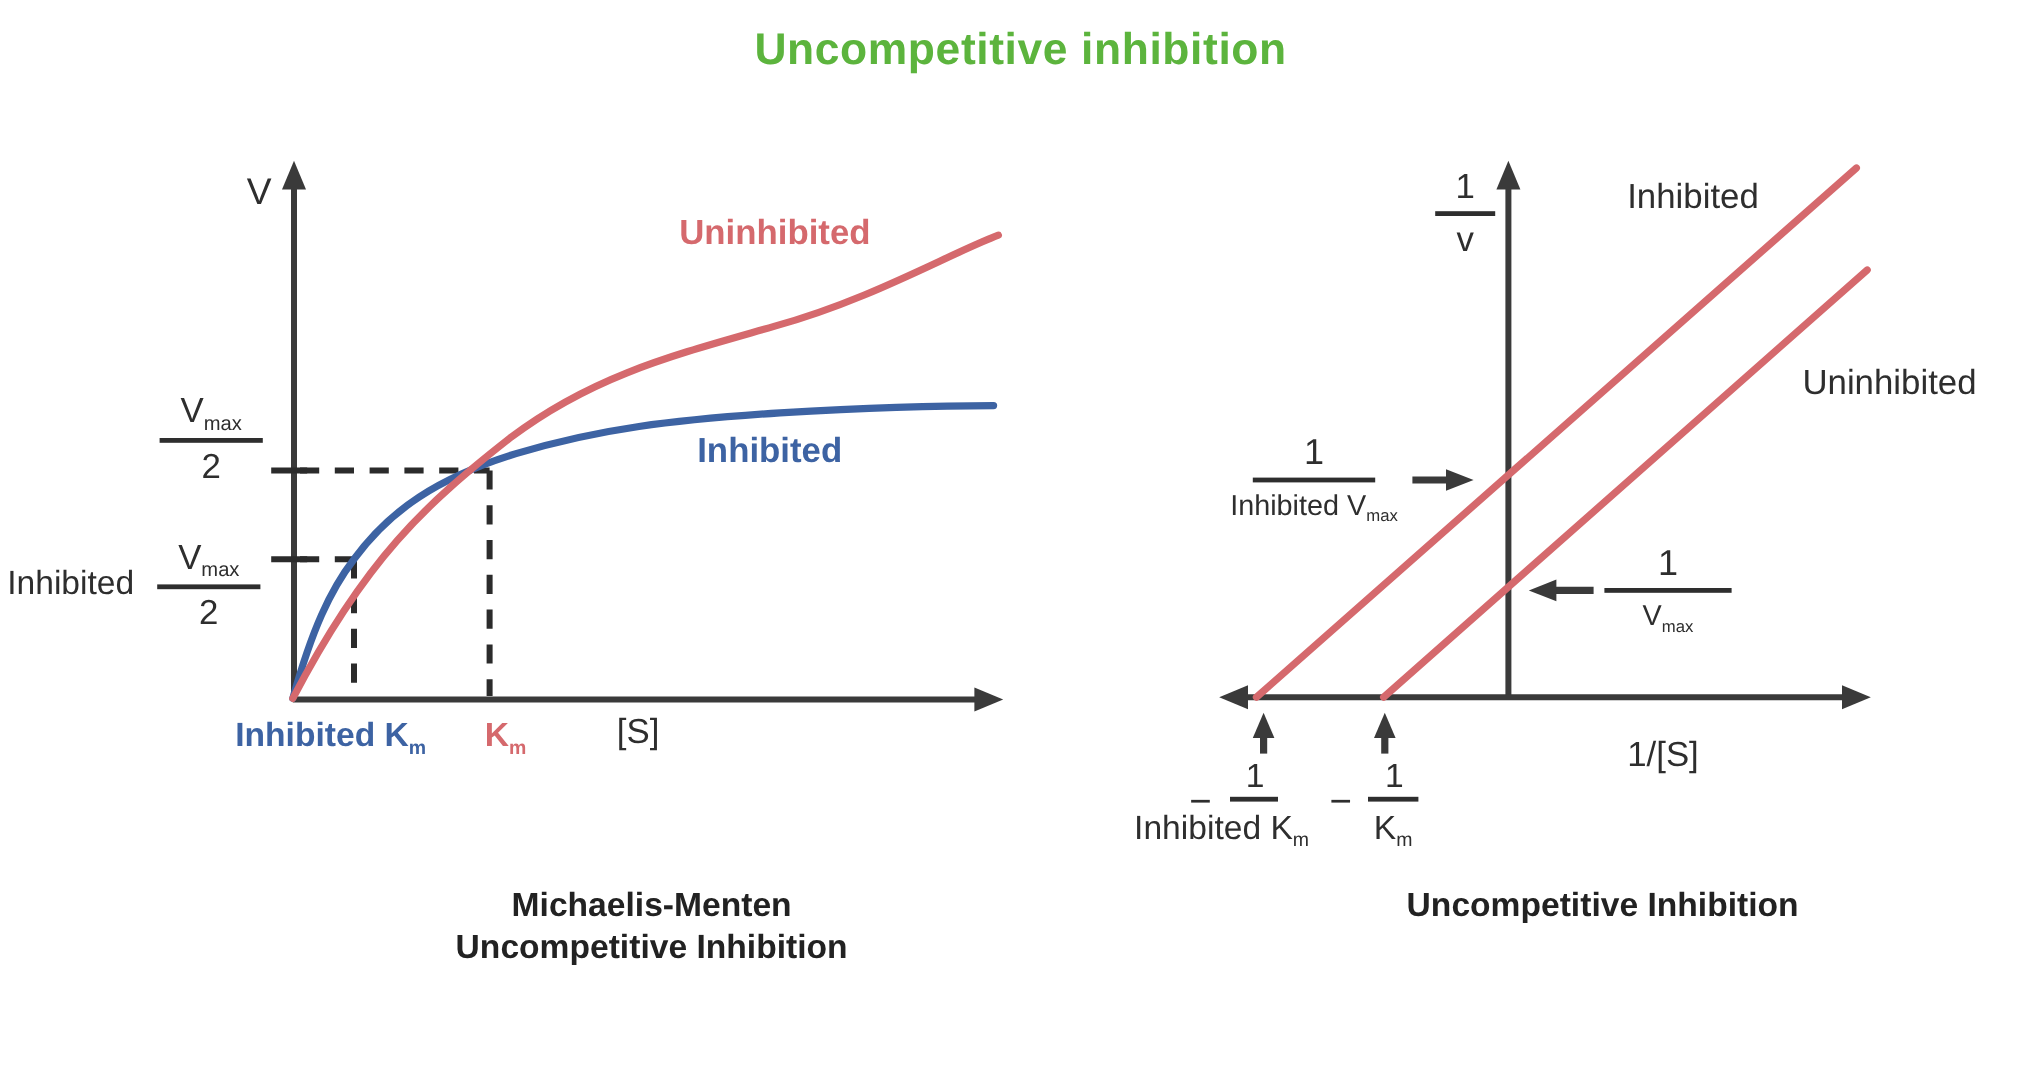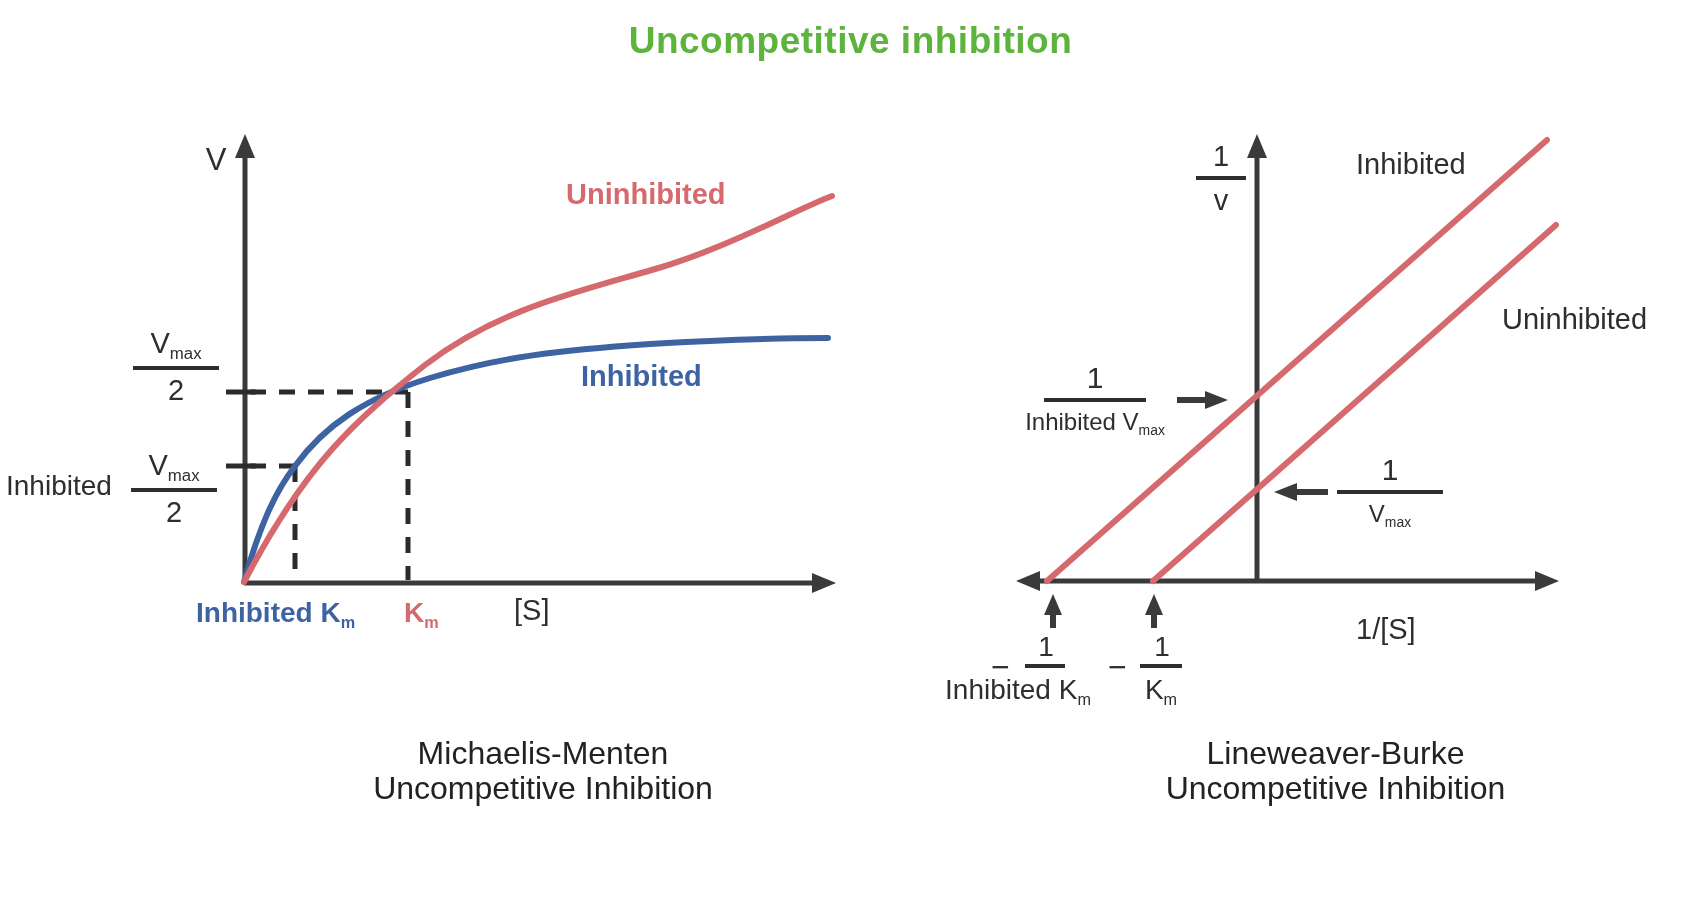--- a/index.html
+++ b/index.html
@@ -24,21 +24,21 @@
   .frac{position:absolute;text-align:center;color:#2e2e2e;line-height:1.25;}
   .frac .num{display:block;border-bottom:4px solid #2e2e2e;padding:0 4px 2px;}
   .frac .den{display:block;padding-top:2px;}
   
   .frac2{position:absolute;text-align:center;color:#2e2e2e;}
   .frac2 .num{display:block;font-size:30px;line-height:36px;}
   .frac2 .bar{display:block;height:4px;background:#2e2e2e;margin:2px auto 4px;}
   .frac2 .den{display:block;font-size:24px;line-height:32px;}
   .piece{position:absolute;text-align:center;}
   .caption{
-    position:absolute;text-align:center;font-size:32px;font-weight:400;
+    position:absolute;text-align:center;font-size:28px;font-weight:700;
     line-height:35px;color:#222;
   }
 </style>
 </head>
 <body>
 
 <div class="canvas">
 
   <div class="abs page-title" style="color:#5cb43d">Uncompetitive inhibition</div>
 
@@ -144,17 +144,16 @@
   <div class="piece lbl dark" style="left:928px;top:674px;width:180px;font-size:28px;"><span>Inhibited K</span><span class="sb">m</span></div>
 
   <div class="piece lbl dark" style="left:1108px;top:649px;font-size:32px;">−</div>
   <div class="piece lbl dark" style="left:1142px;top:631px;width:40px;font-size:28px;">1</div>
   <div class="piece" style="left:1140px;top:664px;width:42px;height:4px;background:#2e2e2e;"></div>
   <div class="piece lbl dark" style="left:1140px;top:674px;width:42px;font-size:28px;"><span>K</span><span class="sb">m</span></div>
 
   <div class="abs lbl dark" style="left:1356px;top:592px;margin-top:21px;">1/[S]</div>
 
   <div class="caption" style="left:1128px;top:736px;width:415px;">
-    <div>Lineweaver-Burke</div>
     <div>Uncompetitive Inhibition</div>
   </div>
 
 </div>
 
 </body></html>

